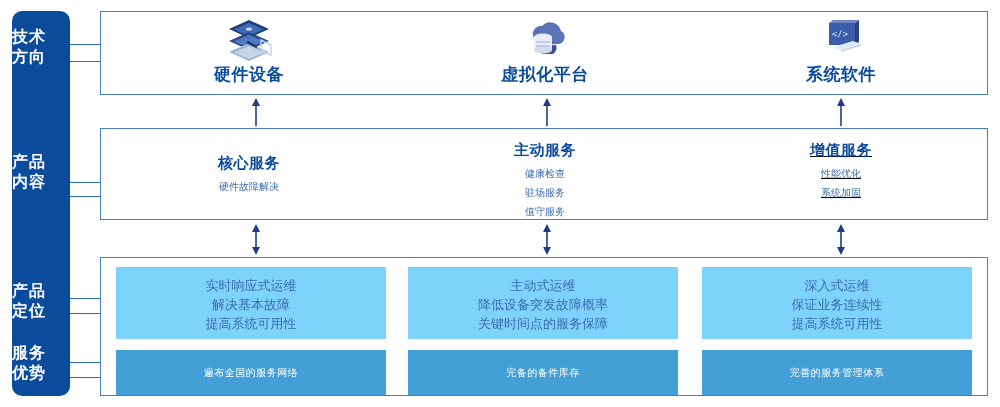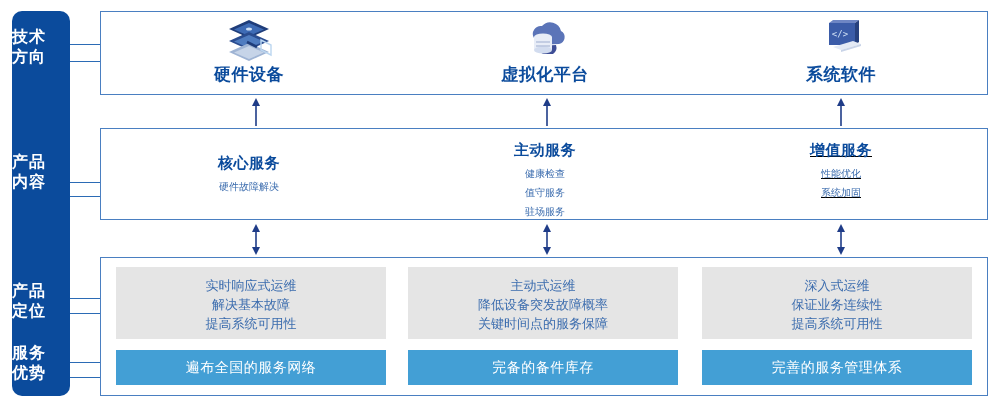--- a/index.html
+++ b/index.html
@@ -100,39 +100,39 @@
     color: #3B6CAE;
     font-size: 10px;
     line-height: 19px;
   }
 
   
   .grey-box {
     position: absolute;
     top: 9px;
     height: 72px;
-    background: #e5e5e5;
+    background: #7dd3fc;
     text-align: center;
     padding-top: 9px;
     box-sizing: border-box;
   }
   .grey-line {
     color: #3B6CAE;
     font-size: 13px;
     line-height: 19px;
   }
 
   
   .blue-bar {
     position: absolute;
     top: 92px;
-    height: 35px;
+    height: 45px;
     background: #439FD5;
     color: #ffffff;
-    font-size: 14px;
+    font-size: 10px;
     letter-spacing: 0.5px;
     display: flex;
     align-items: center;
     justify-content: center;
   }
 
   
   .arrow { position: absolute; }
 </style>
 </head>
@@ -227,22 +227,22 @@
   <div class="panel" id="panel-content">
 
     <div class="content-cell" style="left:0px; width:296px; padding-top:25px;">
       <div class="content-title">核心服务</div>
       <div class="content-line">硬件故障解决</div>
     </div>
 
     <div class="content-cell" style="left:296px; width:296px;">
       <div class="content-title">主动服务</div>
       <div class="content-line">健康检查</div>
+      <div class="content-line">驻场服务</div>
       <div class="content-line">值守服务</div>
-      <div class="content-line">驻场服务</div>
     </div>
 
     <div class="content-cell" style="left:592px; width:296px;text-decoration:underline;">
       <div class="content-title">增值服务</div>
       <div class="content-line">性能优化</div>
       <div class="content-line">系统加固</div>
     </div>
   </div>
 
   <svg class="arrow" style="left:246px; top:224px; width:20px; height:31px;">

